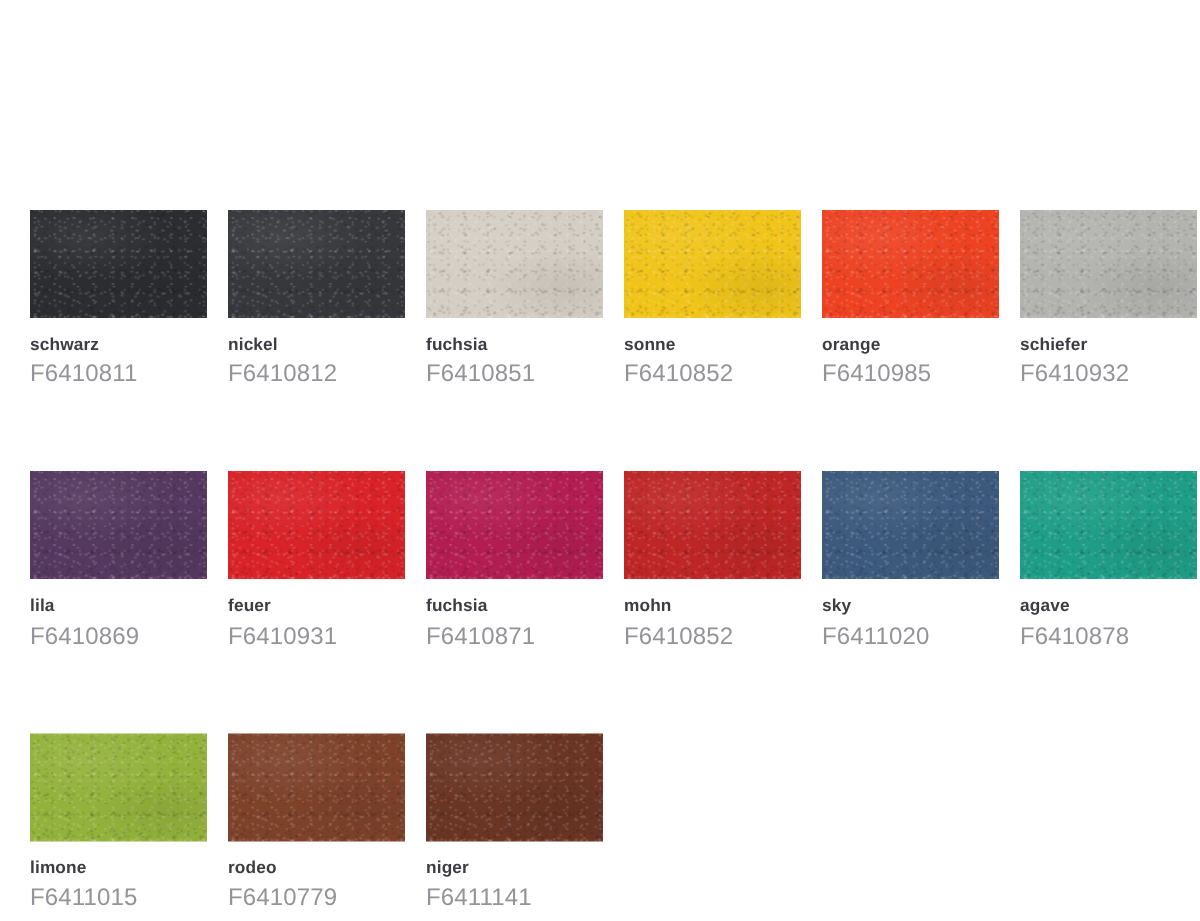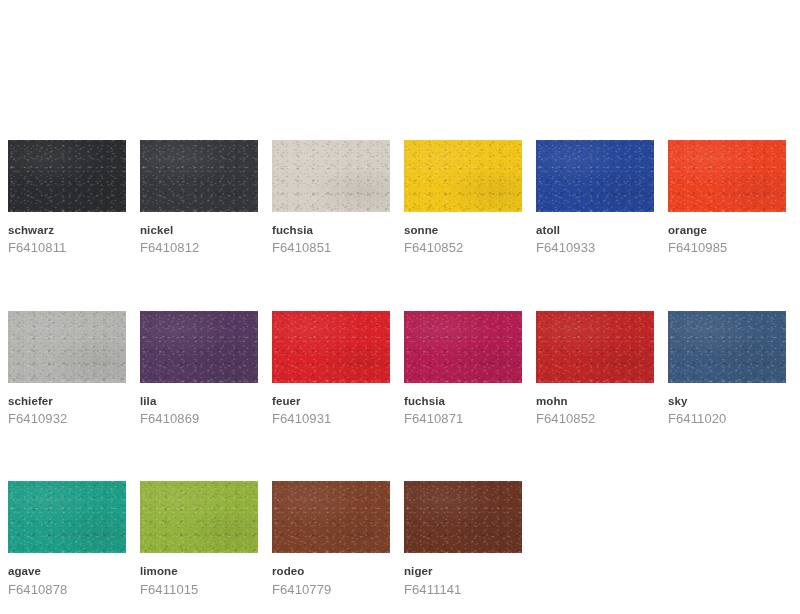--- a/index.html
+++ b/index.html
@@ -22,21 +22,21 @@
     height: 614px;
     background: #ffffff;
     padding: 140px 0 0 0;
   }
 
   .swatch-grid {
     display: grid;
     grid-template-columns: repeat(6, 118px);
     column-gap: 14px;
     row-gap: 54px;
-    padding-left: 8px;
+    padding-left: 20px;
   }
 
   .swatch-cell {
     width: 118px;
   }
 
   .swatch-chip {
     position: relative;
     width: 118px;
     height: 72px;
@@ -94,21 +94,21 @@
     font-size: 11.5px;
     font-weight: bold;
     color: #3c3c42;
     letter-spacing: 0.1px;
     line-height: 1.25;
     white-space: nowrap;
   }
 
   .swatch-code {
     margin-top: 3px;
-    font-size: 13px;
+    font-size: 16px;
     font-weight: normal;
     color: #939399;
     letter-spacing: 0.1px;
     line-height: 1.25;
     white-space: nowrap;
   }
 </style>
 </head>
 <body>
 
@@ -126,25 +126,20 @@
       </div>
       <div class="swatch-cell">
         <div class="swatch-chip" style="background-color: rgb(212, 206, 196);"></div>
         <div class="swatch-name">fuchsia</div>
         <div class="swatch-code">F6410851</div>
       </div>
       <div class="swatch-cell">
         <div class="swatch-chip" style="background-color: rgb(240, 196, 25);"></div>
         <div class="swatch-name">sonne</div>
         <div class="swatch-code">F6410852</div>
-      </div>
-      <div class="swatch-cell">
-        <div class="swatch-chip" style="background-color: rgb(38, 71, 154);"></div>
-        <div class="swatch-name">atoll</div>
-        <div class="swatch-code">F6410933</div>
       </div>
       <div class="swatch-cell">
         <div class="swatch-chip" style="background-color: rgb(238, 67, 35);"></div>
         <div class="swatch-name">orange</div>
         <div class="swatch-code">F6410985</div>
       </div>
       <div class="swatch-cell">
         <div class="swatch-chip" style="background-color: rgb(179, 179, 176);"></div>
         <div class="swatch-name">schiefer</div>
         <div class="swatch-code">F6410932</div>

